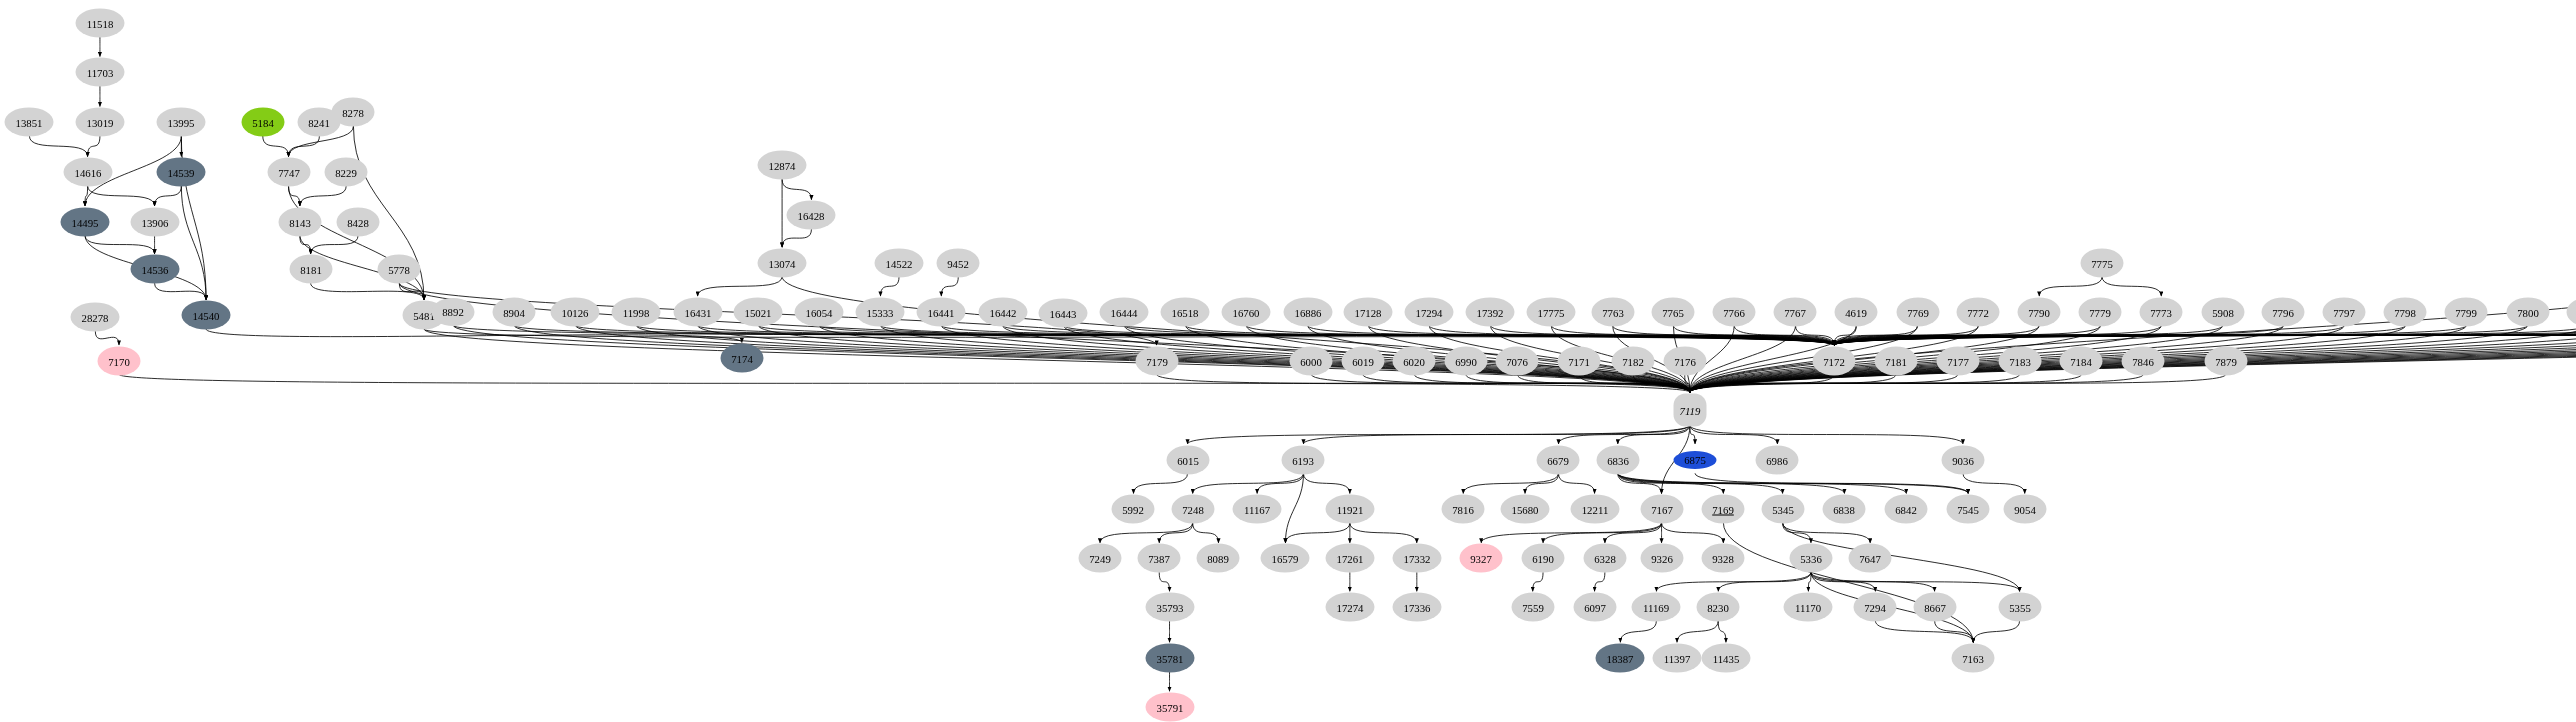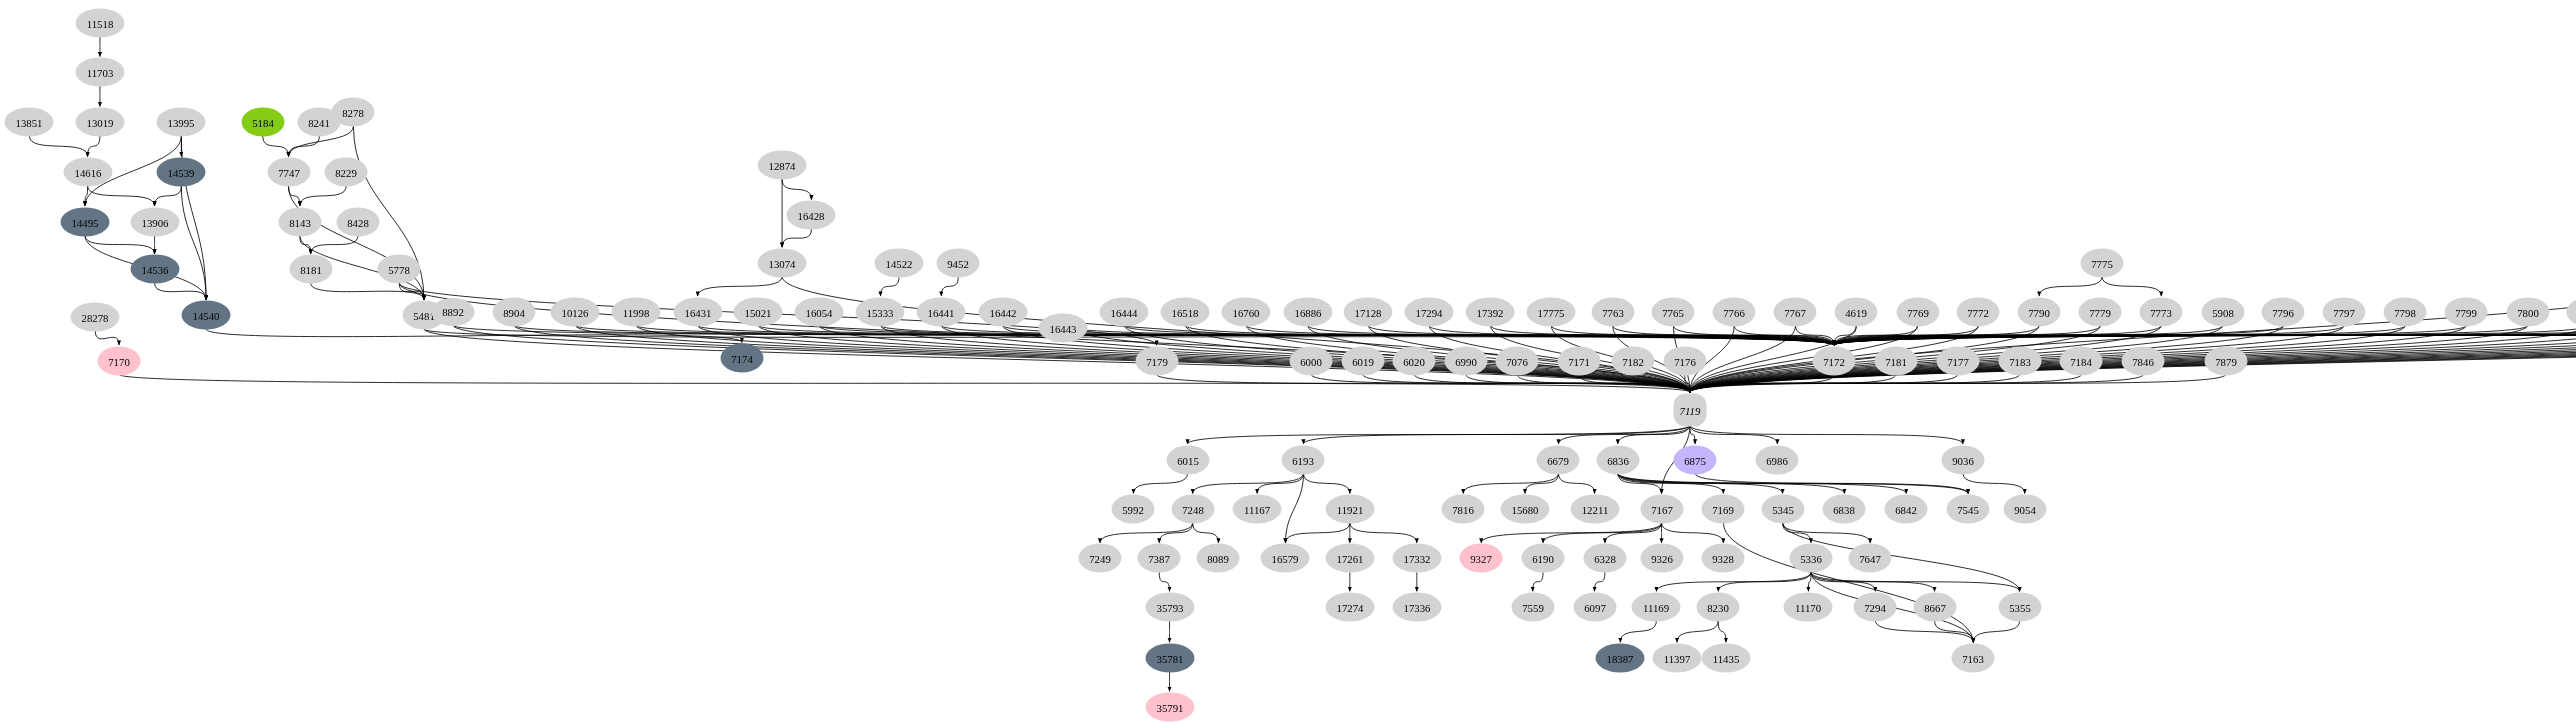--- a/index.html
+++ b/index.html
@@ -274,21 +274,21 @@
       <div class="node ellipse" style="left: 453px; top: 312px; width: 43px; height: 28px; background: rgb(211, 211, 211);">8892</div>
       <div class="node ellipse" style="left: 514px; top: 312px; width: 43px; height: 29px; background: rgb(211, 211, 211);">8904</div>
       <div class="node ellipse" style="left: 575px; top: 312px; width: 49px; height: 29px; background: rgb(211, 211, 211);">10126</div>
       <div class="node ellipse" style="left: 636px; top: 312px; width: 49px; height: 29px; background: rgb(211, 211, 211);">11998</div>
       <div class="node ellipse" style="left: 698px; top: 312px; width: 49px; height: 29px; background: rgb(211, 211, 211);">16431</div>
       <div class="node ellipse" style="left: 758px; top: 312px; width: 49px; height: 29px; background: rgb(211, 211, 211);">15021</div>
       <div class="node ellipse" style="left: 819px; top: 312px; width: 49px; height: 29px; background: rgb(211, 211, 211);">16054</div>
       <div class="node ellipse" style="left: 880px; top: 312px; width: 49px; height: 29px; background: rgb(211, 211, 211);">15333</div>
       <div class="node ellipse" style="left: 941px; top: 312px; width: 49px; height: 29px; background: rgb(211, 211, 211);">16441</div>
       <div class="node ellipse" style="left: 1003px; top: 312px; width: 49px; height: 29px; background: rgb(211, 211, 211);">16442</div>
-      <div class="node ellipse" style="left: 1063px; top: 328px; width: 49px; height: 29px; background: rgb(211, 211, 211);">16443</div>
+      <div class="node ellipse" style="left: 1063px; top: 313px; width: 49px; height: 29px; background: rgb(211, 211, 211);">16443</div>
       <div class="node ellipse" style="left: 1124px; top: 312px; width: 49px; height: 29px; background: rgb(211, 211, 211);">16444</div>
       <div class="node ellipse" style="left: 1185px; top: 312px; width: 49px; height: 29px; background: rgb(211, 211, 211);">16518</div>
       <div class="node ellipse" style="left: 1246px; top: 312px; width: 49px; height: 29px; background: rgb(211, 211, 211);">16760</div>
       <div class="node ellipse" style="left: 1308px; top: 312px; width: 49px; height: 29px; background: rgb(211, 211, 211);">16886</div>
       <div class="node ellipse" style="left: 1368px; top: 312px; width: 49px; height: 29px; background: rgb(211, 211, 211);">17128</div>
       <div class="node ellipse" style="left: 1429px; top: 312px; width: 49px; height: 29px; background: rgb(211, 211, 211);">17294</div>
       <div class="node ellipse" style="left: 1490px; top: 312px; width: 49px; height: 29px; background: rgb(211, 211, 211);">17392</div>
       <div class="node ellipse" style="left: 1551px; top: 312px; width: 49px; height: 29px; background: rgb(211, 211, 211);">17775</div>
       <div class="node ellipse" style="left: 1613px; top: 312px; width: 43px; height: 29px; background: rgb(211, 211, 211);">7763</div>
       <div class="node ellipse" style="left: 1673px; top: 312px; width: 43px; height: 29px; background: rgb(211, 211, 211);">7765</div>
@@ -321,32 +321,32 @@
       <div class="node ellipse" style="left: 1958px; top: 361px; width: 43px; height: 29px; background: rgb(211, 211, 211);">7177</div>
       <div class="node ellipse" style="left: 2020px; top: 361px; width: 43px; height: 29px; background: rgb(211, 211, 211);">7183</div>
       <div class="node ellipse" style="left: 2081px; top: 361px; width: 43px; height: 29px; background: rgb(211, 211, 211);">7184</div>
       <div class="node ellipse" style="left: 2143px; top: 361px; width: 43px; height: 29px; background: rgb(211, 211, 211);">7846</div>
       <div class="node ellipse" style="left: 2226px; top: 361px; width: 43px; height: 29px; background: rgb(211, 211, 211);">7879</div>
       <div class="node box" style="left: 1690px; top: 410px; width: 33px; height: 33px; background: rgb(211, 211, 211);">7119</div>
       <div class="node ellipse" style="left: 1188px; top: 460px; width: 43px; height: 29px; background: rgb(211, 211, 211);">6015</div>
       <div class="node ellipse" style="left: 1303px; top: 460px; width: 43px; height: 29px; background: rgb(211, 211, 211);">6193</div>
       <div class="node ellipse" style="left: 1558px; top: 460px; width: 43px; height: 29px; background: rgb(211, 211, 211);">6679</div>
       <div class="node ellipse" style="left: 1618px; top: 460px; width: 43px; height: 29px; background: rgb(211, 211, 211);">6836</div>
-      <div class="node ellipse" style="left: 1695px; top: 460px; width: 43px; height: 29px; background: #c4b5fd;">6875</div>
+      <div class="node ellipse" style="left: 1695px; top: 460px; width: 43px; height: 18px; background: #1d4ed8;">6875</div>
       <div class="node ellipse" style="left: 1777px; top: 460px; width: 43px; height: 29px; background: rgb(211, 211, 211);">6986</div>
       <div class="node ellipse" style="left: 1963px; top: 460px; width: 43px; height: 29px; background: rgb(211, 211, 211);">9036</div>
       <div class="node ellipse" style="left: 1133px; top: 509px; width: 43px; height: 29px; background: rgb(211, 211, 211);">5992</div>
       <div class="node ellipse" style="left: 1193px; top: 509px; width: 43px; height: 29px; background: rgb(211, 211, 211);">7248</div>
       <div class="node ellipse" style="left: 1257px; top: 509px; width: 49px; height: 29px; background: rgb(211, 211, 211);">11167</div>
       <div class="node ellipse" style="left: 1350px; top: 509px; width: 49px; height: 29px; background: rgb(211, 211, 211);">11921</div>
       <div class="node ellipse" style="left: 1463px; top: 509px; width: 43px; height: 29px; background: rgb(211, 211, 211);">7816</div>
       <div class="node ellipse" style="left: 1525px; top: 509px; width: 49px; height: 29px; background: rgb(211, 211, 211);">15680</div>
       <div class="node ellipse" style="left: 1595px; top: 509px; width: 49px; height: 29px; background: rgb(211, 211, 211);">12211</div>
       <div class="node ellipse" style="left: 1662px; top: 509px; width: 43px; height: 29px; background: rgb(211, 211, 211);">7167</div>
-      <div class="node ellipse" style="left: 1723px; top: 509px; width: 43px; height: 29px; background: rgb(211, 211, 211);">7169</div>
+      <div class="node ellipse" style="left: 1723px; top: 509px; width: 43px; height: 29px; background: rgb(211, 211, 211); text-decoration: underline;">7169</div>
       <div class="node ellipse" style="left: 1783px; top: 509px; width: 43px; height: 29px; background: rgb(211, 211, 211);">5345</div>
       <div class="node ellipse" style="left: 1844px; top: 509px; width: 43px; height: 29px; background: rgb(211, 211, 211);">6838</div>
       <div class="node ellipse" style="left: 1906px; top: 509px; width: 43px; height: 29px; background: rgb(211, 211, 211);">6842</div>
       <div class="node ellipse" style="left: 1968px; top: 509px; width: 43px; height: 29px; background: rgb(211, 211, 211);">7545</div>
       <div class="node ellipse" style="left: 2025px; top: 509px; width: 43px; height: 29px; background: rgb(211, 211, 211);">9054</div>
       <div class="node ellipse" style="left: 1100px; top: 558px; width: 43px; height: 29px; background: rgb(211, 211, 211);">7249</div>
       <div class="node ellipse" style="left: 1159px; top: 558px; width: 43px; height: 29px; background: rgb(211, 211, 211);">7387</div>
       <div class="node ellipse" style="left: 1218px; top: 558px; width: 43px; height: 29px; background: rgb(211, 211, 211);">8089</div>
       <div class="node ellipse" style="left: 1285px; top: 558px; width: 49px; height: 29px; background: rgb(211, 211, 211);">16579</div>
       <div class="node ellipse" style="left: 1350px; top: 558px; width: 49px; height: 29px; background: rgb(211, 211, 211);">17261</div>

